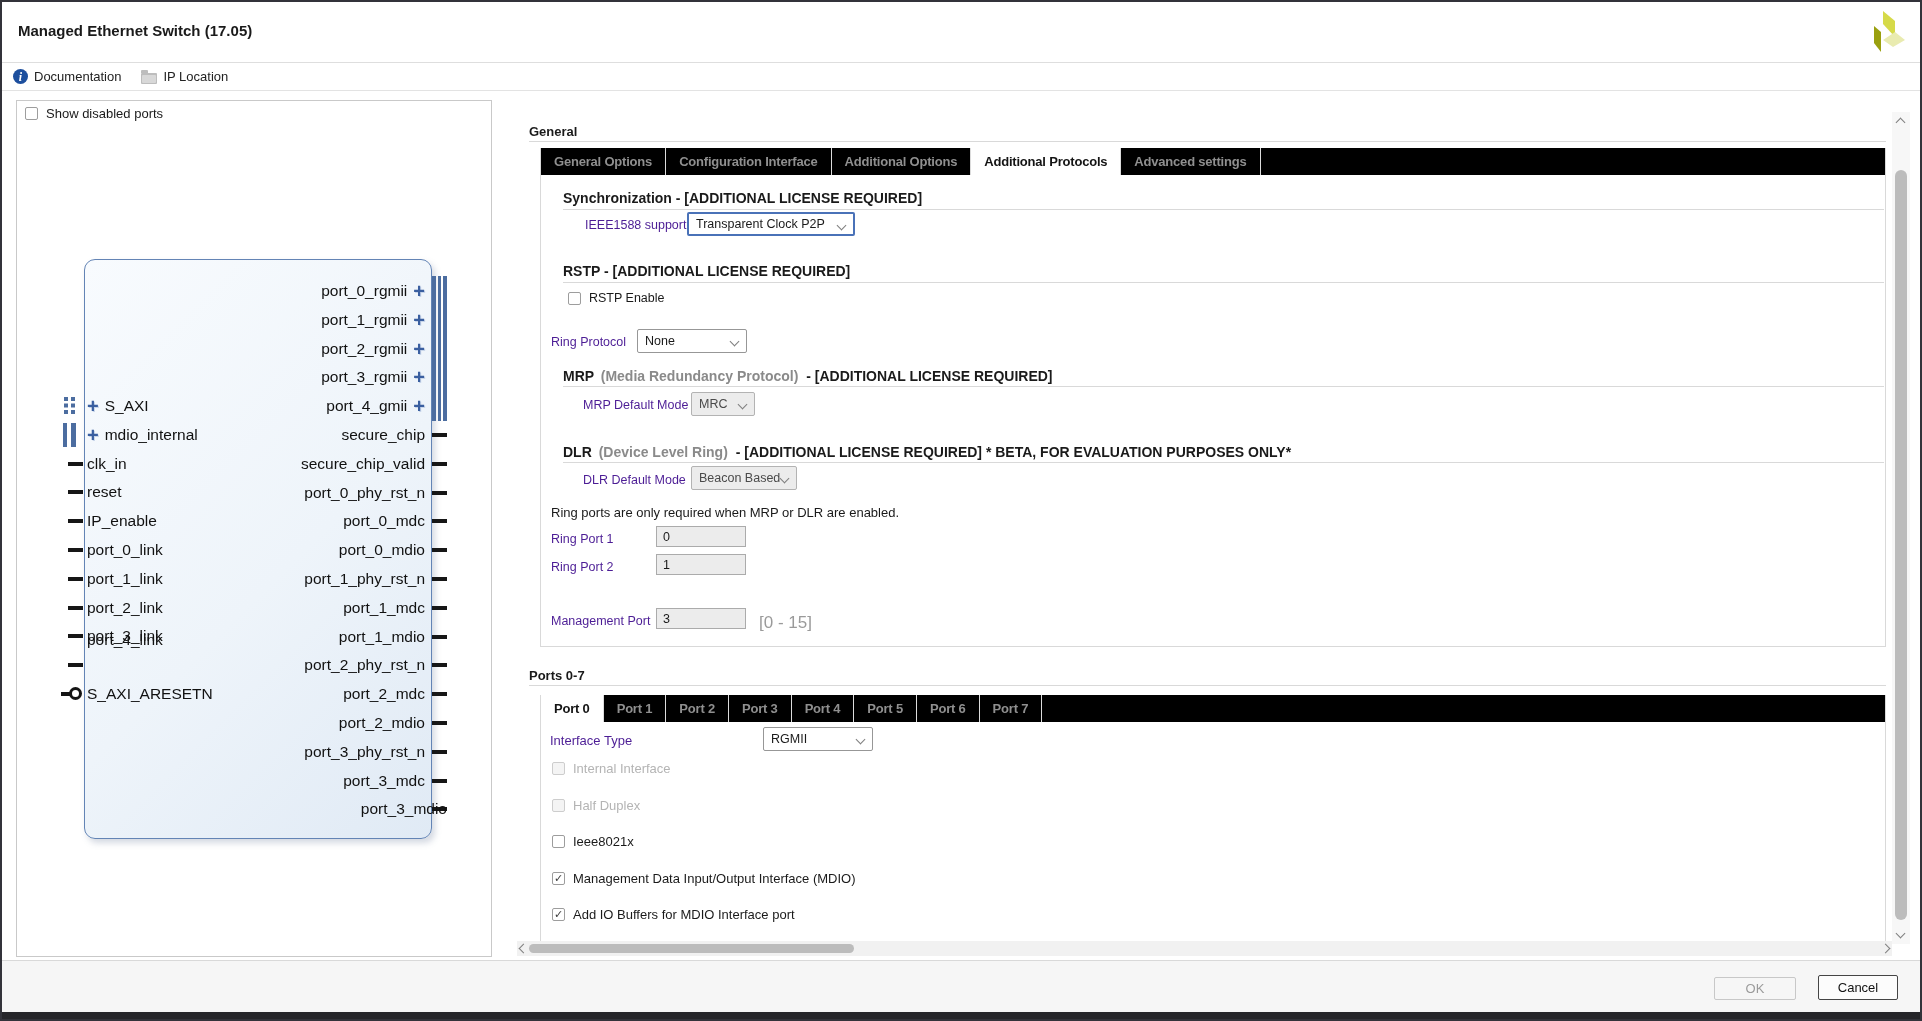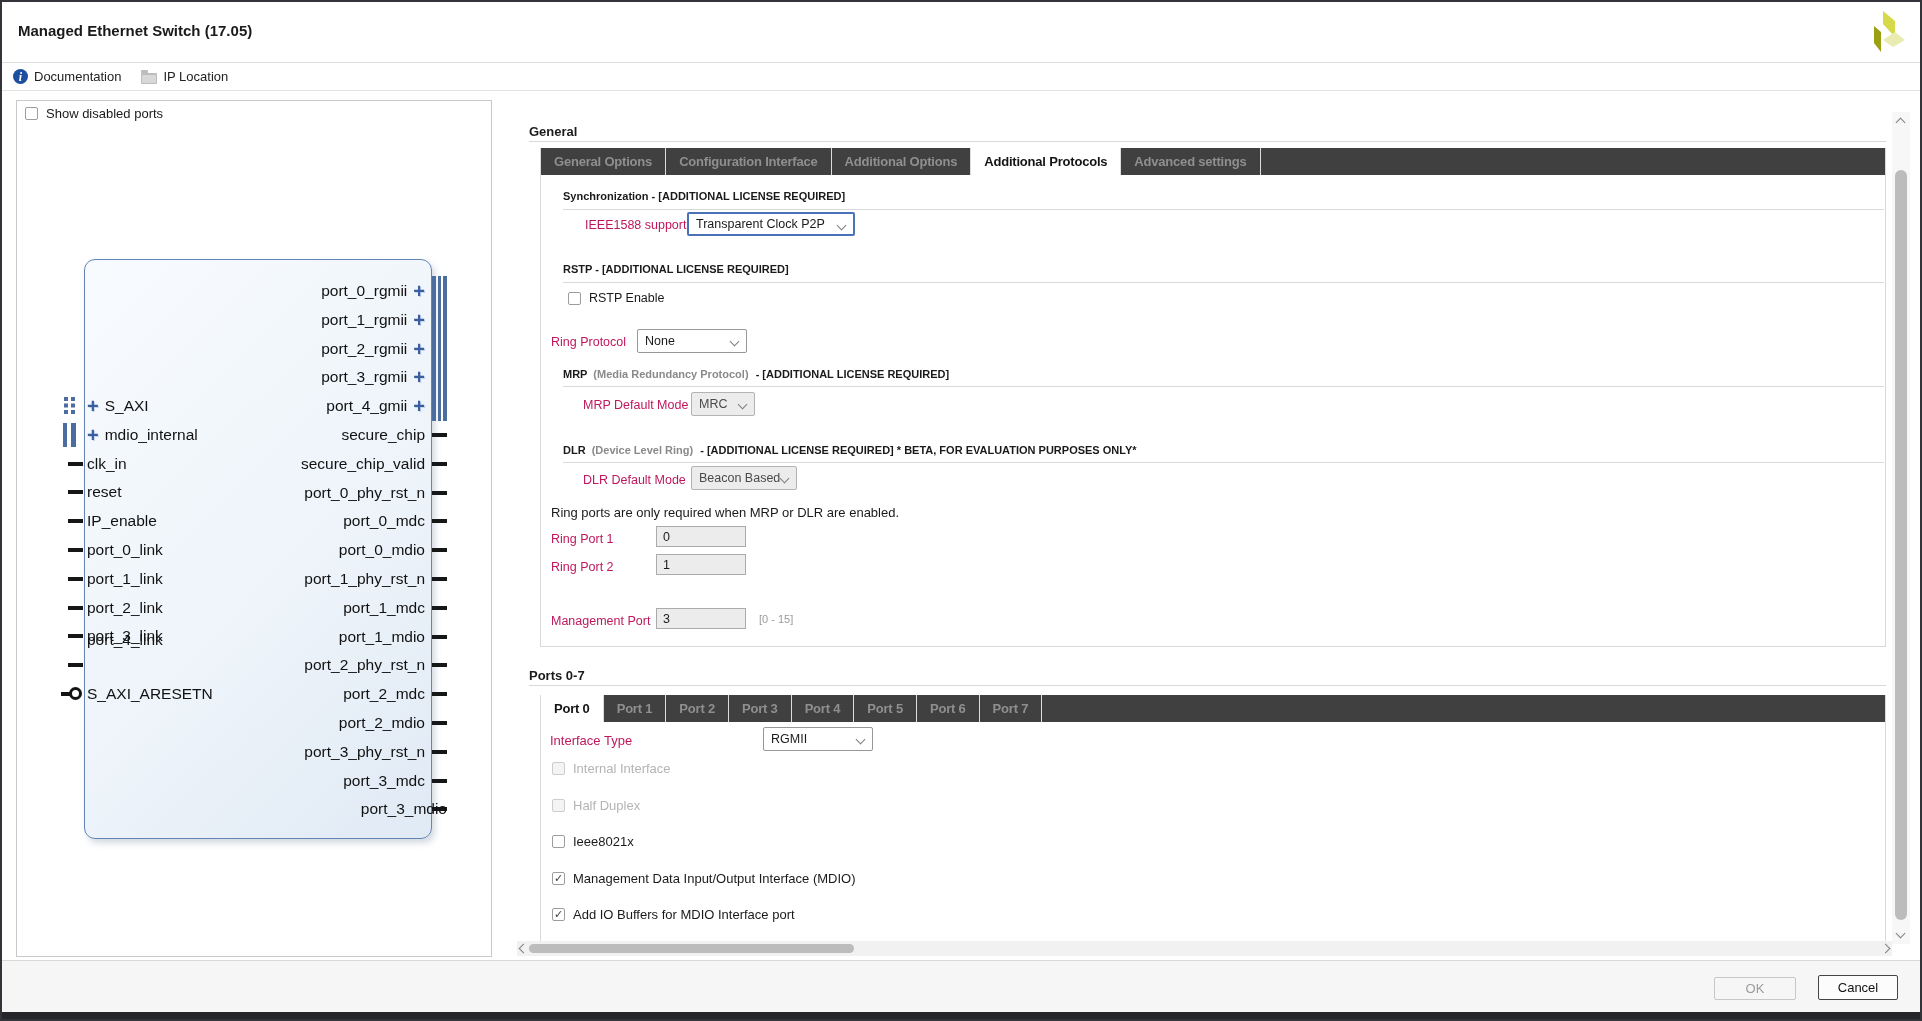--- a/index.html
+++ b/index.html
@@ -44,30 +44,30 @@
   .bars2{position:absolute;left:46px;width:13px;height:24px;
     background:repeating-linear-gradient(90deg,#4c6da0 0 4.5px,rgba(0,0,0,0) 4.5px 8.5px);}
   .dots{position:absolute;left:47px;width:4px;height:4px;background:#4c6da0;
     box-shadow:7px 0 #4c6da0,0 6.5px #4c6da0,7px 6.5px #4c6da0,0 13px #4c6da0,7px 13px #4c6da0;}
   .pcircle{position:absolute;left:52px;width:7px;height:7px;border:3px solid #141414;border-radius:50%;background:#fff;}
   .pline{position:absolute;left:44px;width:9px;height:3.5px;background:#141414;}
   
   .secTitle{position:absolute;font-size:13px;font-weight:bold;white-space:nowrap;}
   .rule{position:absolute;height:1px;background:#d9d9d9;}
   .group{position:absolute;background:#fff;border:1px solid #d9d9d9;border-top:none;box-sizing:border-box;}
-  .tabbar{position:absolute;left:0;top:0;right:0;height:27px;background:#404040;display:flex;align-items:stretch;}
+  .tabbar{position:absolute;left:0;top:0;right:0;height:27px;background:#000000;display:flex;align-items:stretch;}
   .tab{padding:0 13px;line-height:27px;font-size:13px;font-weight:bold;color:#8f8f8f;
     border-right:1px solid #dcdcdc;letter-spacing:-0.2px;white-space:nowrap;}
   .tab.active{background:#fff;color:#141414;}
-  .hd{position:absolute;font-size:11px;font-weight:bold;white-space:nowrap;}
+  .hd{position:absolute;font-size:14px;font-weight:bold;white-space:nowrap;}
   .hd .muted{color:#8a8a8a;margin:0 3px;}
   .hd .sfx{margin-left:1px;}
-  .lbl13{position:absolute;font-size:12.5px;color:#be185d;white-space:nowrap;}
+  .lbl13{position:absolute;font-size:12.5px;color:#4c1d95;white-space:nowrap;}
   .note{position:absolute;font-size:13px;color:#1a1a1a;white-space:nowrap;}
-  .hint{position:absolute;font-size:11px;color:#9a9a9a;white-space:nowrap;}
+  .hint{position:absolute;font-size:17px;color:#9a9a9a;white-space:nowrap;}
   .dd{position:absolute;height:24px;box-sizing:border-box;background:#fff;border:1px solid #979797;border-radius:2px;
     display:flex;align-items:center;padding:0 24px 0 7px;font-size:12.5px;white-space:nowrap;}
   .dd.focus{border:2px solid #4a72b8;}
   .dd.disabled{background:#ececec;border-color:#b3b3b3;color:#4a4a4a;}
   .dd .chev{position:absolute;right:8px;top:8px;}
   .chev{width:6px;height:6px;border-left:1.8px solid #7f7f7f;border-bottom:1.8px solid #7f7f7f;display:inline-block;}
   .chev.down{transform:rotate(-45deg);}
   .chev.up{transform:rotate(135deg);}
   .chev.left{transform:rotate(45deg);}
   .chev.right{transform:rotate(225deg);}

